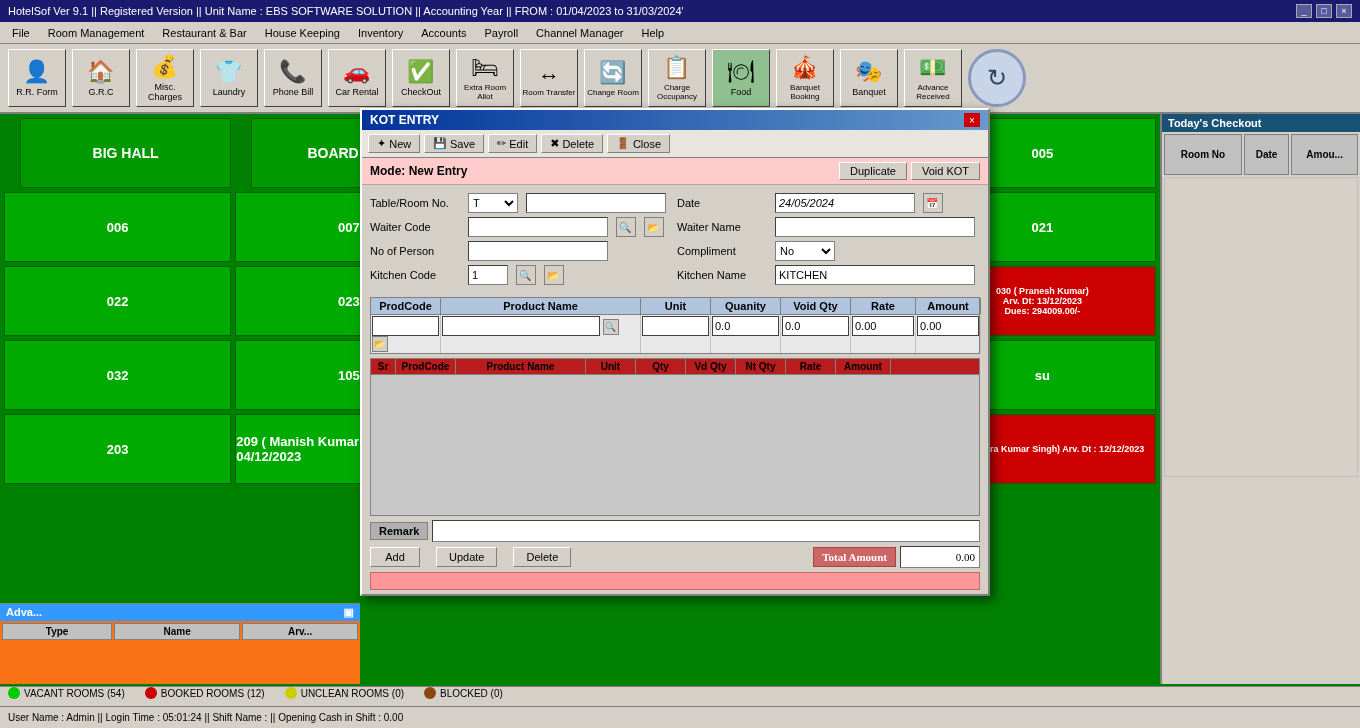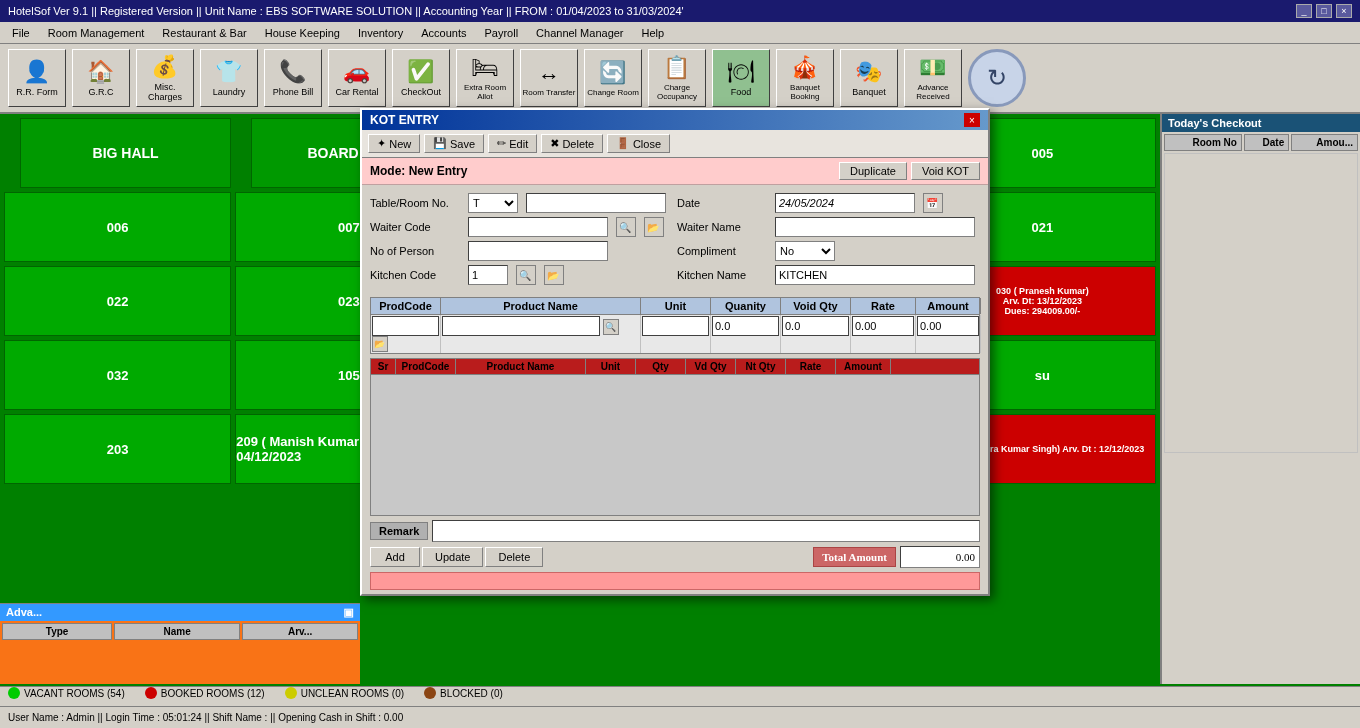--- a/index.html
+++ b/index.html
@@ -99,23 +99,22 @@
       background: #1a5276;
       color: white;
       padding: 3px 6px;
       font-size: 11px;
       font-weight: bold;
     }
     .checkout-table { width: 100%; }
     .checkout-table th {
       background: #c0c0c0;
       border: 1px solid #808080;
-      padding: 2px 4px;
+      padding: 14px 4px;
       font-size: 10px;
-      text-align: right;
     }
     .checkout-table td {
       border: 1px solid #c0c0c0;
       padding: 2px 4px;
       font-size: 10px;
     }
 
     
     .status-bar {
       position: absolute;
@@ -367,21 +366,21 @@
       border-left: 1px solid #404040;
     }
 
     
     .bottom-actions {
       margin: 4px 8px;
       display: flex;
       justify-content: space-between;
       align-items: center;
     }
-    .action-buttons { display: flex; gap: 2px; }
+    .action-buttons { display: flex; gap: 16px; }
     .action-btn {
       background: #d4d0c8;
       border: 1px solid #808080;
       border-top: 1px solid #fff;
       border-left: 1px solid #fff;
       padding: 3px 12px;
       font-size: 11px;
       cursor: pointer;
       min-width: 50px;
     }

